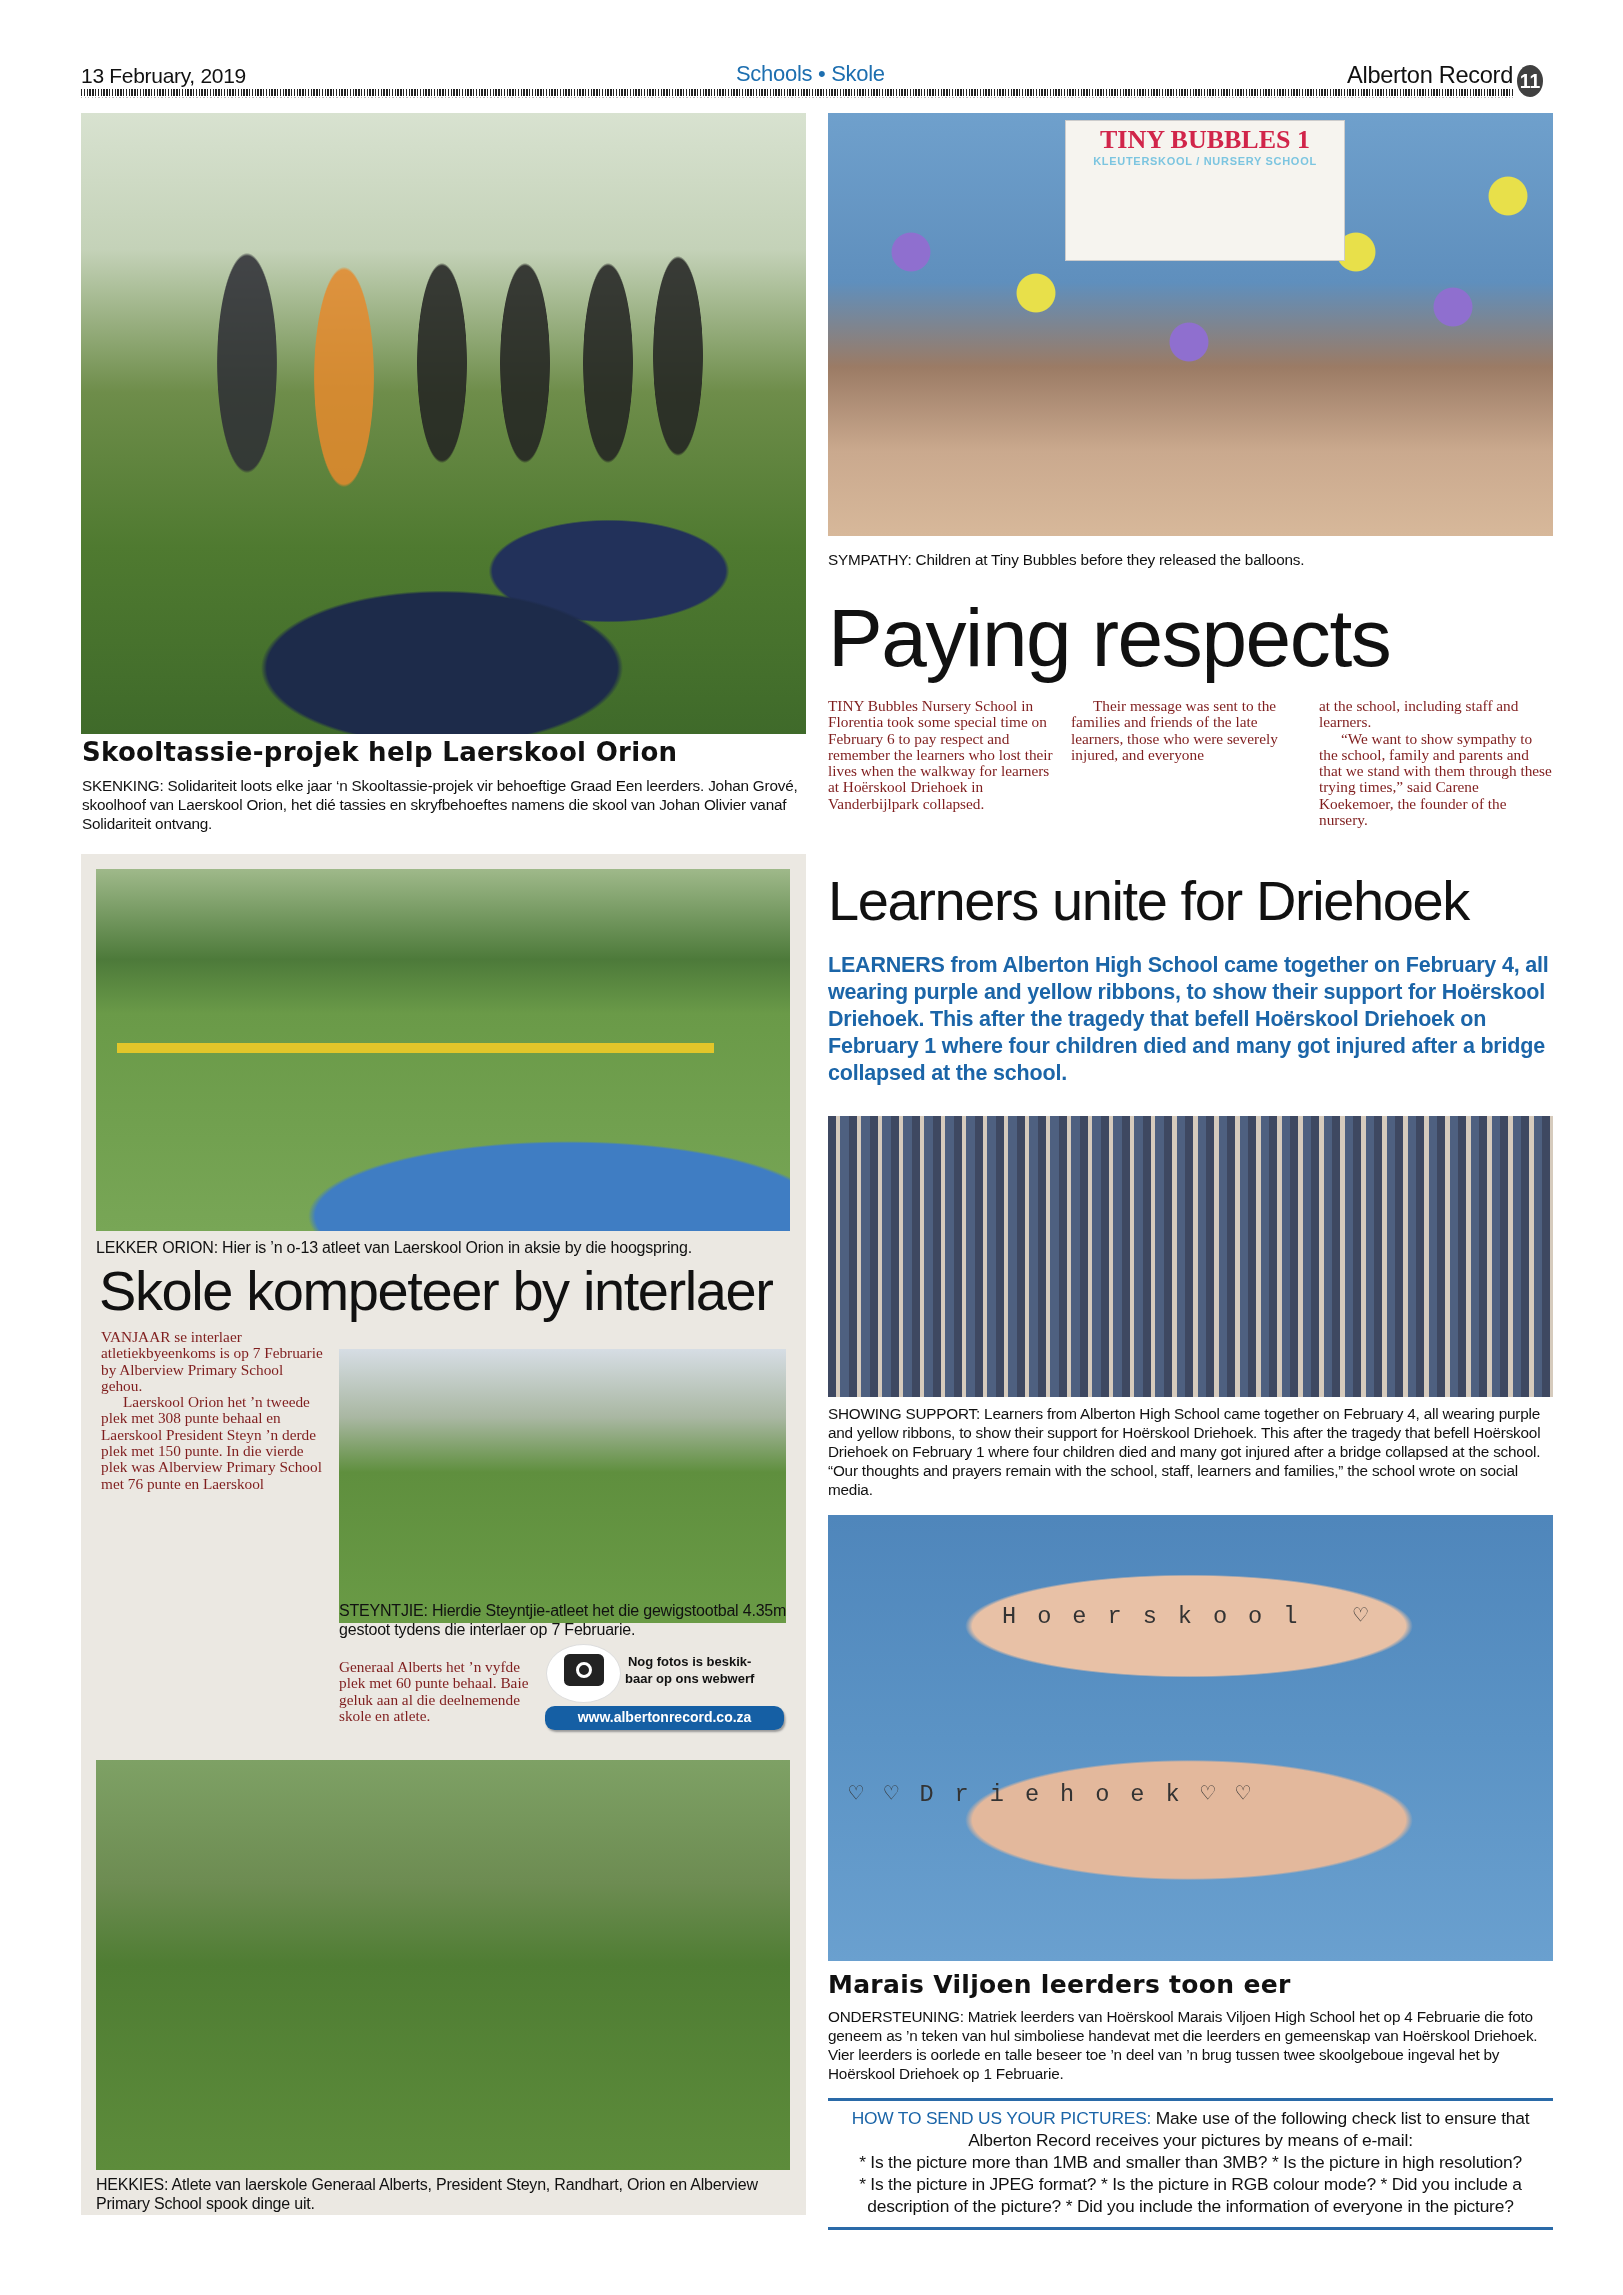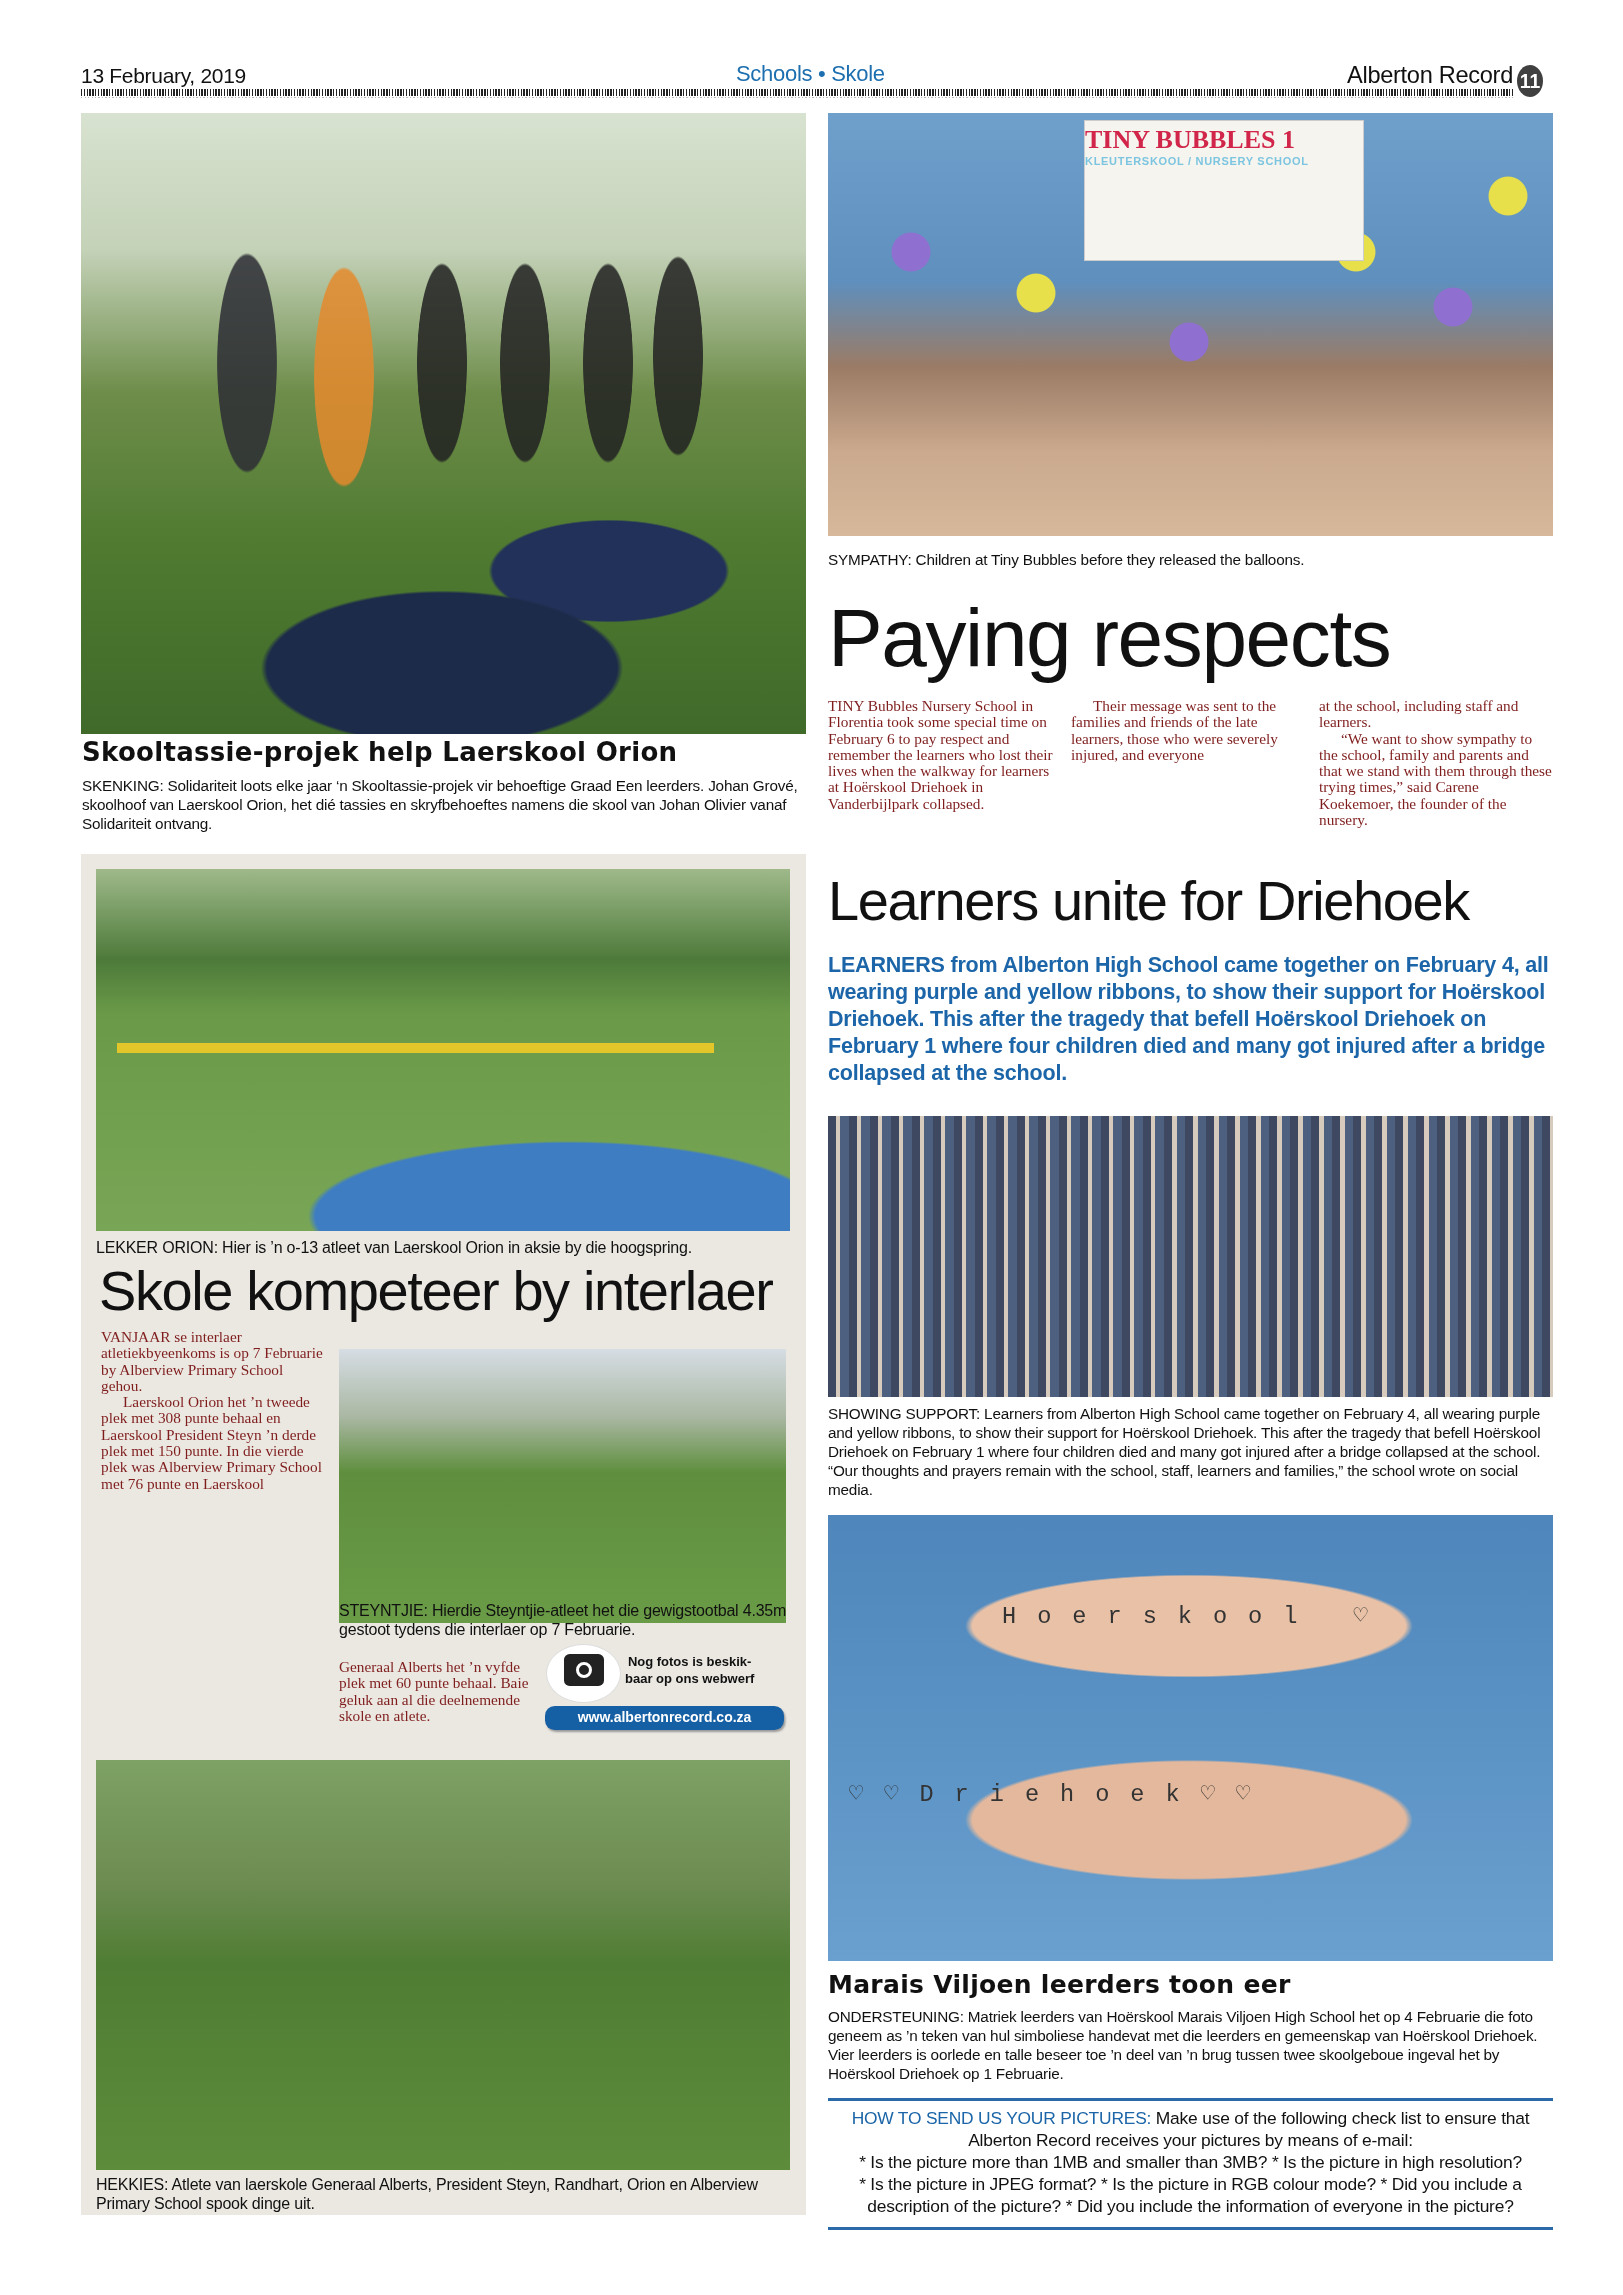--- a/index.html
+++ b/index.html
@@ -32,21 +32,21 @@
       radial-gradient(ellipse 35px 139px at 514px 201px, #222 0 70%, transparent 72%); opacity:.85; }
   .p-balloons { left:828px; top:113px; width:725px; height:423px;
     background:
       radial-gradient(circle 21px at 83px 139px, #8f6fcf 0 90%, transparent 95%),
       radial-gradient(circle 21px at 208px 180px, #e8e04a 0 90%, transparent 95%),
       radial-gradient(circle 21px at 361px 229px, #8f6fcf 0 90%, transparent 95%),
       radial-gradient(circle 21px at 528px 139px, #e8e04a 0 90%, transparent 95%),
       radial-gradient(circle 21px at 625px 194px, #8f6fcf 0 90%, transparent 95%),
       radial-gradient(circle 21px at 680px 83px, #e8e04a 0 90%, transparent 95%),
       linear-gradient(180deg, #6fa0cc 0%, #5f8fbd 40%, #9b7b65 60%, #caa98e 80%, #d7b89a 100%); }
-  .sign { position:absolute; left:256px; top:7px; width:278px; height:139px; background:#f6f4ef; border:1.4px solid #ccc; }
+  .sign { position:absolute; left:237px; top:7px; width:278px; height:139px; background:#f6f4ef; border:1.4px solid #ccc; text-align:center; }
   .sign-title { font-family:"Liberation Serif", serif; font-weight:bold; color:#d1254a; font-size:26px; margin-top:4.2px; }
   .sign-sub { color:#7cc5e0; font-size:11px; font-weight:bold; letter-spacing:0.7px; }
 
   .grey-box { left:81px; top:854px; width:725px; height:1361px; background:#ebe8e2; }
   .p-highjump { left:96px; top:869px; width:694px; height:362px;
     background:
       linear-gradient(180deg, transparent 0 222px, transparent 222px),
       radial-gradient(ellipse 361px 104px at 472px 347px, #3f7dc3 0 70%, transparent 72%),
       linear-gradient(180deg, #9fb98a 0%, #4d7a3a 25%, #6a9a48 40%, #78a656 100%); }
   .bar { position:absolute; left:21px; top:174px; width:597px; height:9.7px; background:#e2c62a; }

